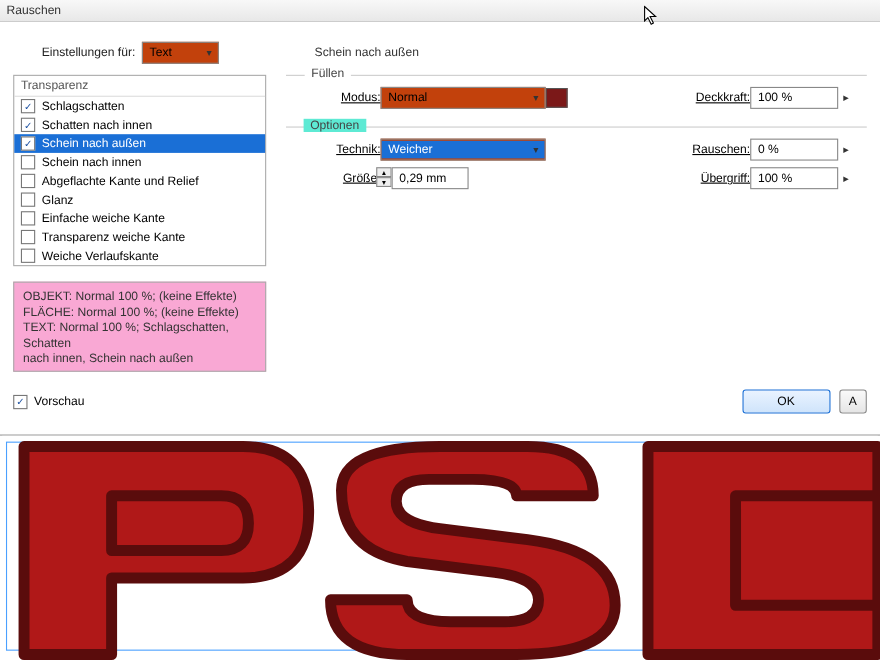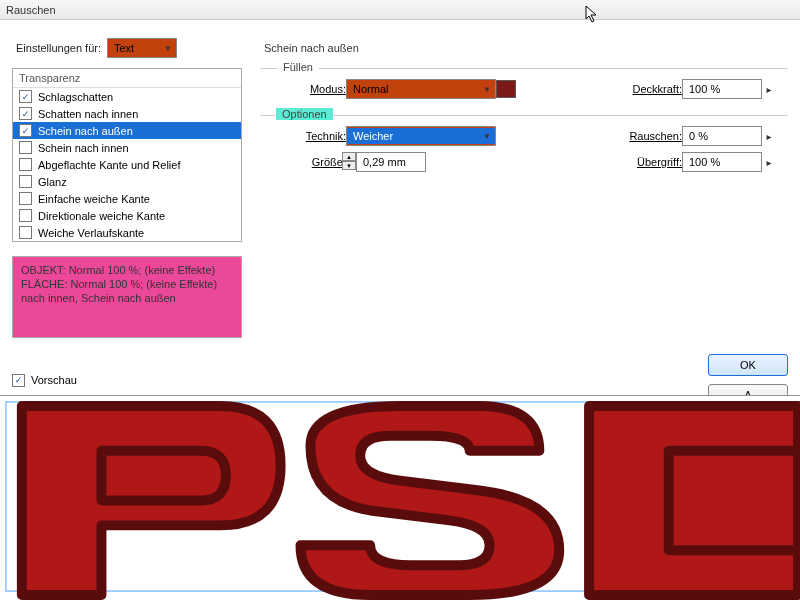--- a/index.html
+++ b/index.html
@@ -19,21 +19,21 @@
     .content-row { display: flex; gap: 18px; }
 
     .left-col { width: 230px; }
     .effect-list { border: 1px solid #aaa; background: #fff; }
     .effect-header { padding: 3px 6px; color: #555; border-bottom: 1px solid #ddd; }
     .effect-item { display: flex; align-items: center; padding: 2px 6px; gap: 6px; cursor: default; }
     .effect-item.selected { background: #1a6fd6; color: #fff; }
     .checkbox { width: 13px; height: 13px; border: 1px solid #777; background: #fff; display: inline-flex; align-items: center; justify-content: center; font-size: 9px; color: #1a4fa0; }
     .checkbox.checked::before { content: "✓"; }
 
-    .summary-box { border: 1px solid #aaa; background: #ec4899; margin-top: 14px; padding: 6px 8px; line-height: 14px; color: #333; height: 82px; overflow: hidden; }
+    .summary-box { border: 1px solid #aaa; background: #f9a8d4; margin-top: 14px; padding: 6px 8px; line-height: 14px; color: #333; height: 82px; overflow: hidden; }
 
     .preview-row { margin-top: 18px; display: flex; align-items: center; gap: 6px; }
 
     .right-col { flex: 1; }
     .section-title { color: #333; margin: 2px 0 8px 0; }
     .fieldset { border: none; border-top: 1px solid #ccc; padding: 10px 6px 10px 6px; margin-bottom: 6px; position: relative; }
     .label-right { text-align: right; }
     .label-underline { text-decoration: underline; }
     .input-box { height: 20px; border: 1px solid #888; background: #fff; padding: 1px 6px; display: inline-flex; align-items: center; min-width: 60px; }
     .color-swatch { width: 20px; height: 18px; border: 1px solid #555; background: #7b1818; }
@@ -59,21 +59,21 @@
 <svg class="cursor" viewBox="0 0 14 18">
     <path d="M1 1 L1 14 L4 11 L7 17 L9 16 L6 10 L11 10 Z" fill="#fff" stroke="#000" stroke-width="1"></path>
   </svg>
 
 <div class="titlebar">
   <span class="titlebar-text">Rauschen</span>
 </div>
 
 <div class="dialog-body">
 
-  <div style="display:flex; gap:18px;">
+  <div style="display:flex; gap:18px;margin-left:22px;">
     <div class="settings-for" style="width:230px;">
       <label>Einstellungen für:</label>
       <div class="dropdown">
         <span>Text</span>
       </div>
     </div>
     <div style="padding-top:10px;">
       <div class="section-title">Schein nach außen</div>
     </div>
   </div>
@@ -107,31 +107,32 @@
         <div class="effect-item">
           <span class="checkbox"></span>
           <span>Glanz</span>
         </div>
         <div class="effect-item">
           <span class="checkbox"></span>
           <span>Einfache weiche Kante</span>
         </div>
         <div class="effect-item">
           <span class="checkbox"></span>
-          <span>Direktionale weiche Kante</span>
+          <span>Transparenz weiche Kante</span>
         </div>
         <div class="effect-item">
           <span class="checkbox"></span>
           <span>Weiche Verlaufskante</span>
         </div>
       </div>
 
       <div class="summary-box">
         <div>OBJEKT: Normal 100 %; (keine Effekte)</div>
         <div>FLÄCHE: Normal 100 %; (keine Effekte)</div>
+        <div>TEXT: Normal 100 %; Schlagschatten, Schatten</div>
         <div>nach innen, Schein nach außen</div>
       </div>
     </div>
 
     <div class="right-col">
 
       <div class="fieldset">
         <span class="legend" style="position:absolute; top:-8px; left:17px; background:#fff; padding:0 6px; color:#444;">Füllen</span>
         <div class="right-grid">
           <span class="label-right label-underline">Modus:</span>
@@ -183,21 +184,21 @@
       </div>
 
     </div>
   </div>
 
   <div style="display:flex; justify-content:space-between; align-items:center; margin-top:16px;">
     <div class="preview-row" style="margin-top:0;">
       <span class="checkbox checked"></span>
       <span>Vorschau</span>
     </div>
-    <div class="footer" style="margin-top:0;flex-direction:column;">
+    <div class="footer" style="margin-top:0;">
       <div class="btn">
           <span>OK</span>
         </div>
       <div class="btn secondary" style="min-width:22px;">
           <span>A</span>
         </div>
     </div>
   </div>
 
 </div>

